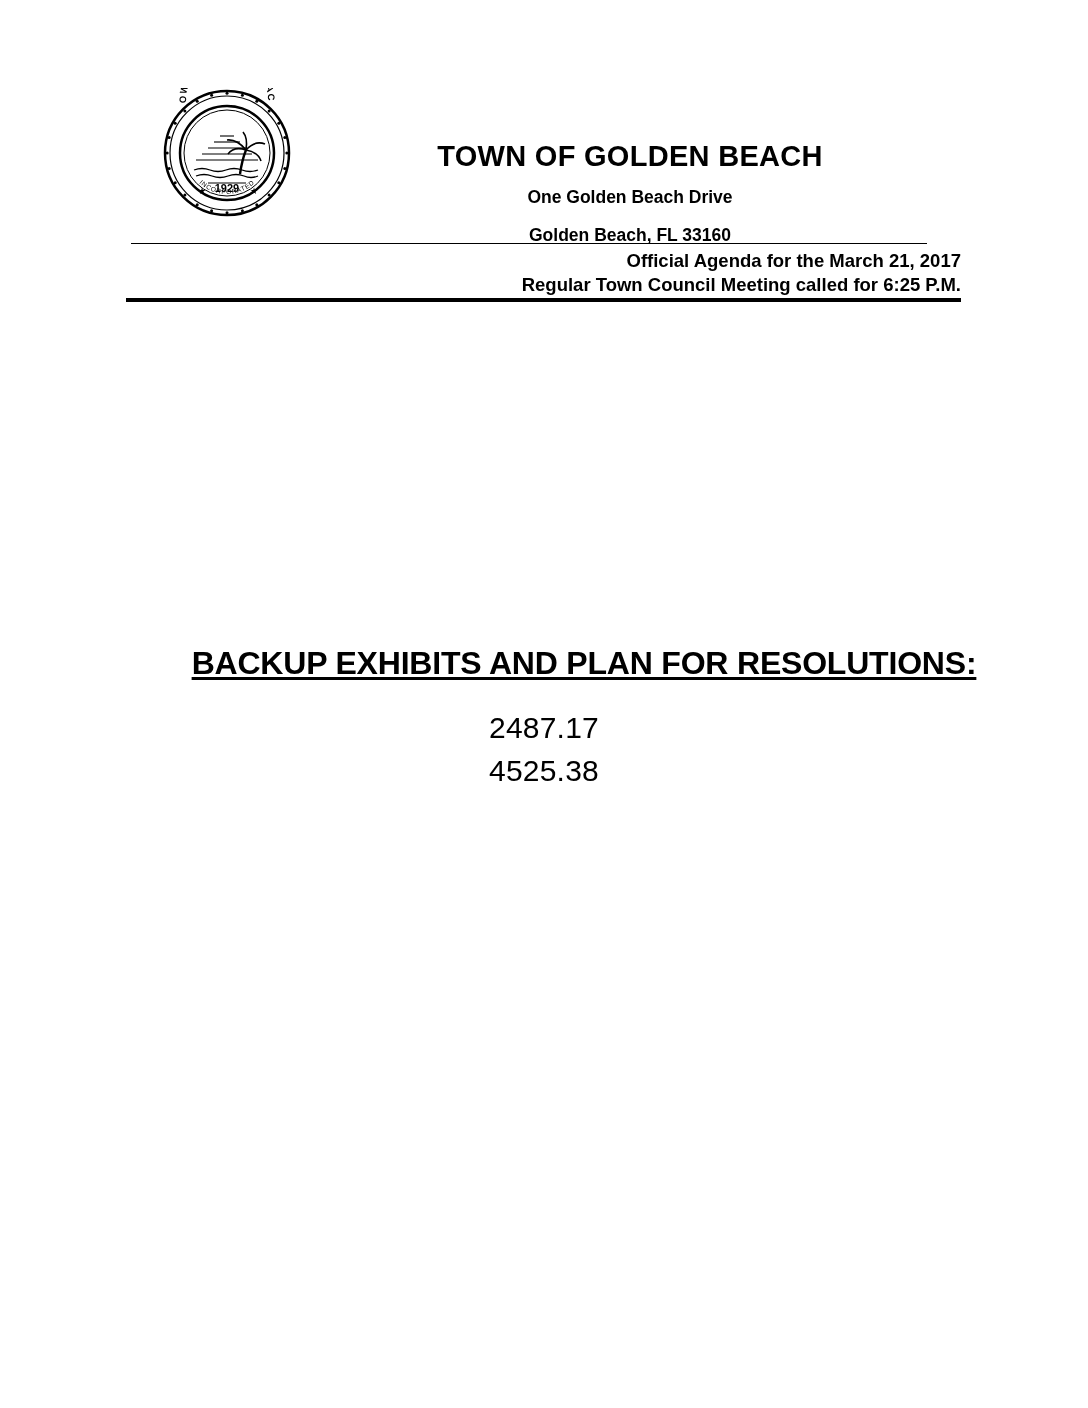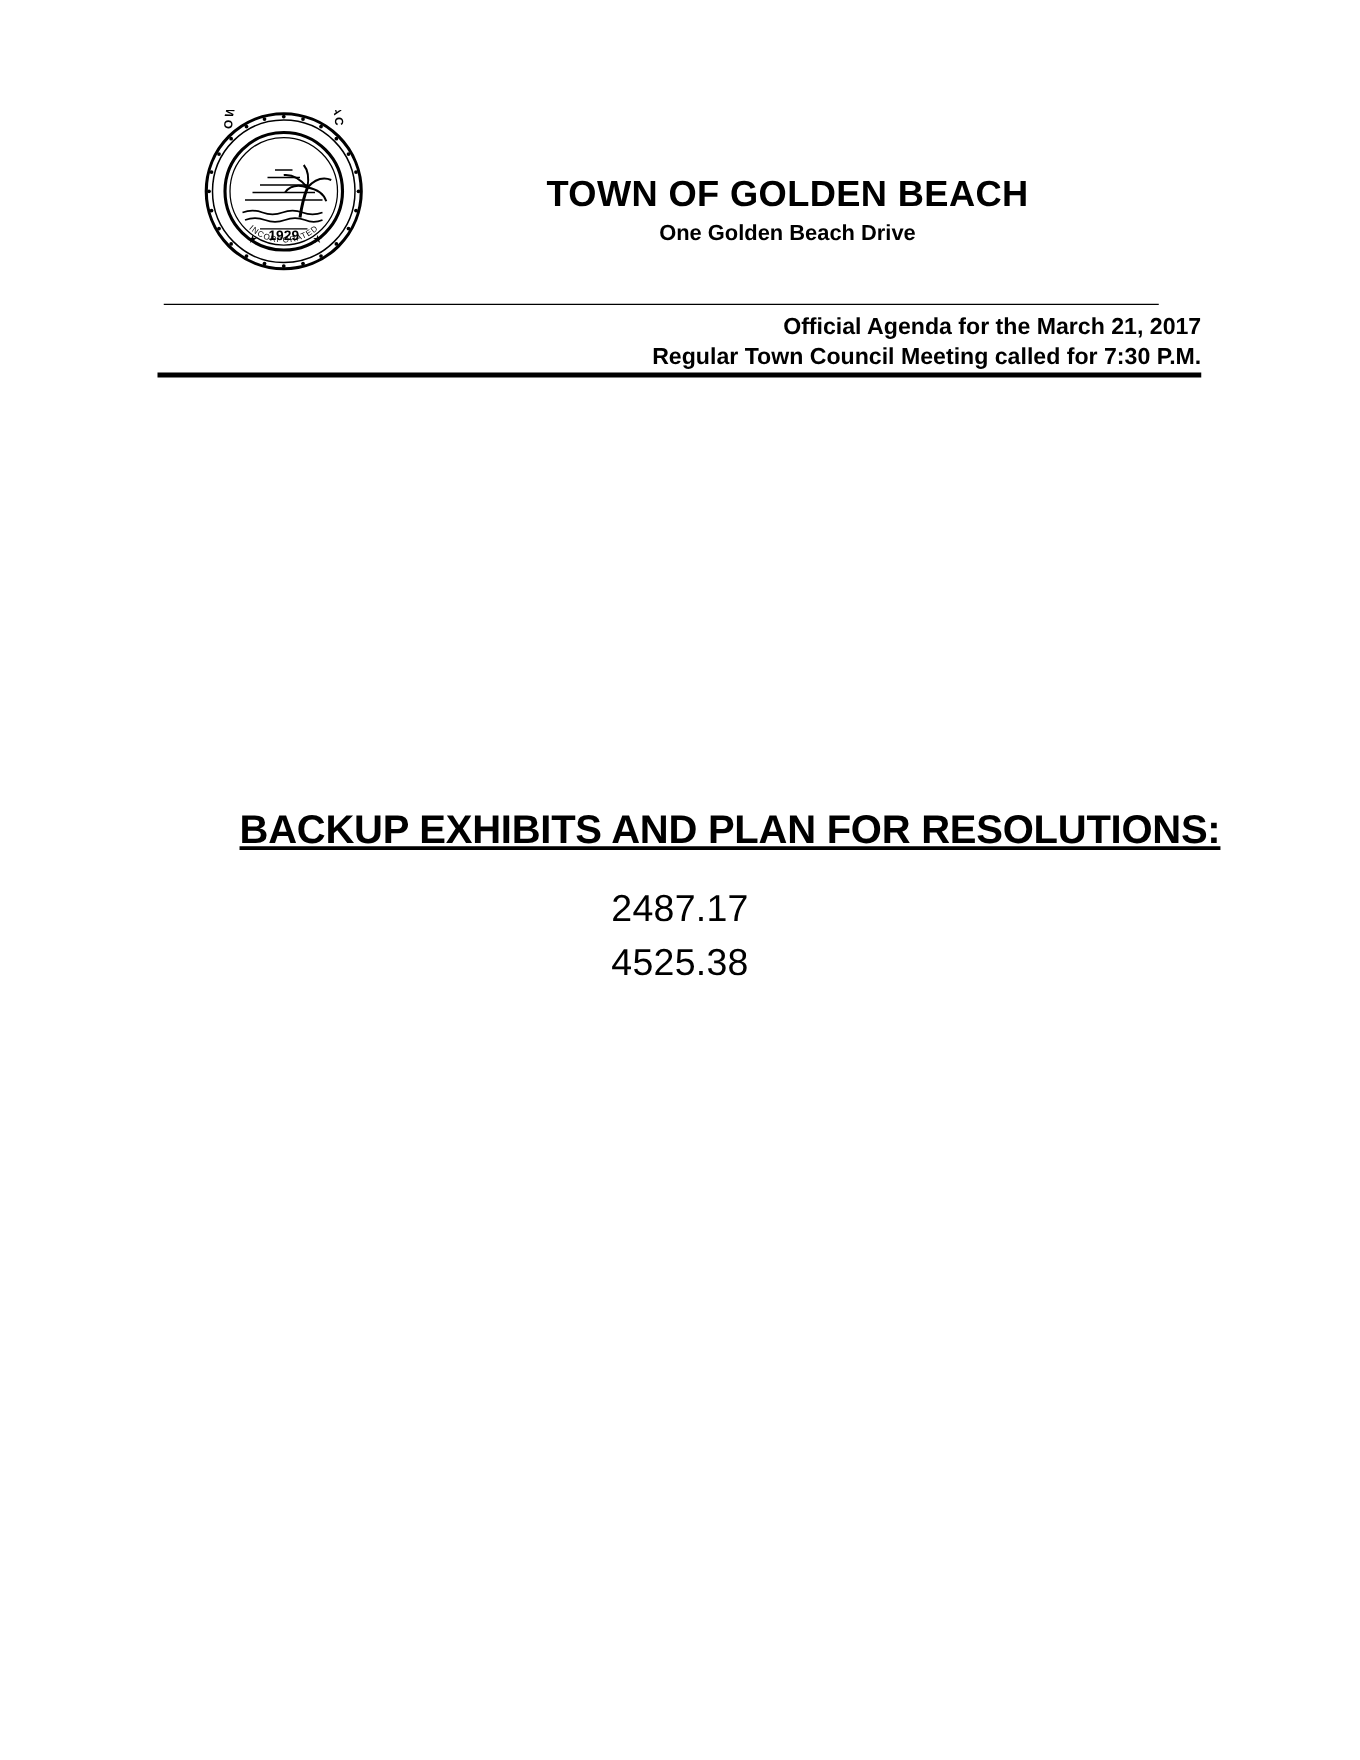--- a/index.html
+++ b/index.html
@@ -53,21 +53,21 @@
     font-size: 29px;
     font-weight: bold;
     letter-spacing: 0.3px;
     line-height: 1.12;
     white-space: nowrap;
   }
   .addr-line {
     font-size: 17.5px;
     font-weight: bold;
     line-height: 1.32;
-    margin-top: 3px;
+    margin-top: 14px;
   }
 
   
   .rule-thin {
     position: absolute;
     left: 131px;
     top: 243px;
     width: 796px;
     height: 1px;
     background: #000;
@@ -202,28 +202,29 @@
         <path d="M 46 95 h 38" stroke="#000000" stroke-width="1"></path>
 
         <text x="36" y="106" font-family="Liberation Sans, sans-serif" font-size="9" fill="#000000">★</text>
         <text x="88" y="106" font-family="Liberation Sans, sans-serif" font-size="9" fill="#000000">★</text>
       </svg>
     </div>
 
     <div class="titleblock">
       <div class="town-title">TOWN OF GOLDEN BEACH</div>
       <div class="addr-line">One Golden Beach Drive</div>
+      <div class="addr-line">Golden Beach, FL  33160</div>
     </div>
   </div>
 
   <div class="rule-thin"></div>
 
   <div class="agenda">
     <div>Official Agenda for the March 21, 2017</div>
-    <div>Regular Town Council Meeting called for 7:30 P.M.</div>
+    <div>Regular Town Council Meeting called for 6:25 P.M.</div>
   </div>
 
   <div class="rule-thick"></div>
 
   <div class="backup-heading">
     <span>BACKUP EXHIBITS AND PLAN FOR RESOLUTIONS:</span>
   </div>
 
   <div class="reso-list">
     <div class="reso-item">2487.17</div>

